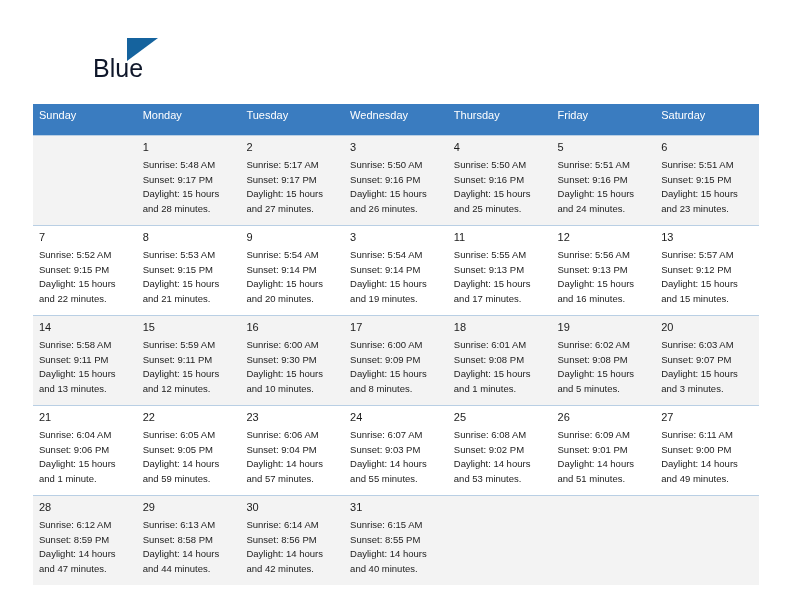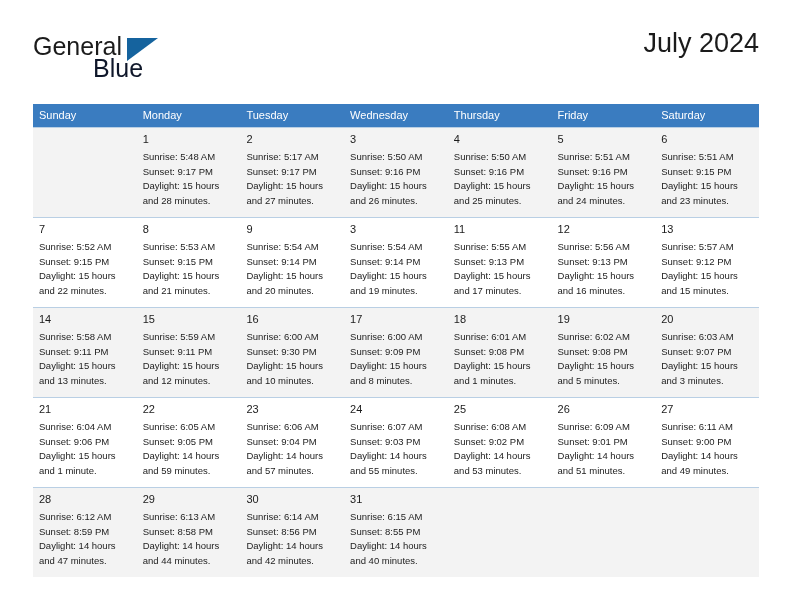--- a/index.html
+++ b/index.html
@@ -95,21 +95,21 @@
     width: 726px;
     border-collapse: collapse;
     table-layout: fixed;
   }
   .calendar th {
     background: #3a7cc0;
     color: #ffffff;
     font-size: 11px;
     font-weight: normal;
     text-align: left;
-    padding: 5px 0 6px 6px;
+    padding: 5px 0 14px 6px;
     border: none;
     height: 11px;
     vertical-align: middle;
   }
   .calendar td {
     vertical-align: top;
     border-top: 1px solid #b9cfe4;
     padding: 0;
     height: 89px;
     width: 103.71px;
@@ -144,27 +144,25 @@
   .empty .cell-inner { padding: 0; }
 </style>
 </head>
 <body>
 
 <div class="page">
 
   <div class="header">
 
     <div class="brand">
-      <span class="brand-general">General</span>
       <span class="brand-triangle"></span>
       <span class="brand-blue">Blue</span>
     </div>
 
     <div class="title-block">
-      <h1 class="cal-title">July 2024</h1>
     </div>
 
   </div>
 
   <table class="calendar">
     <thead>
       <tr>
         <th>Sunday</th>
         <th>Monday</th>
         <th>Tuesday</th>

